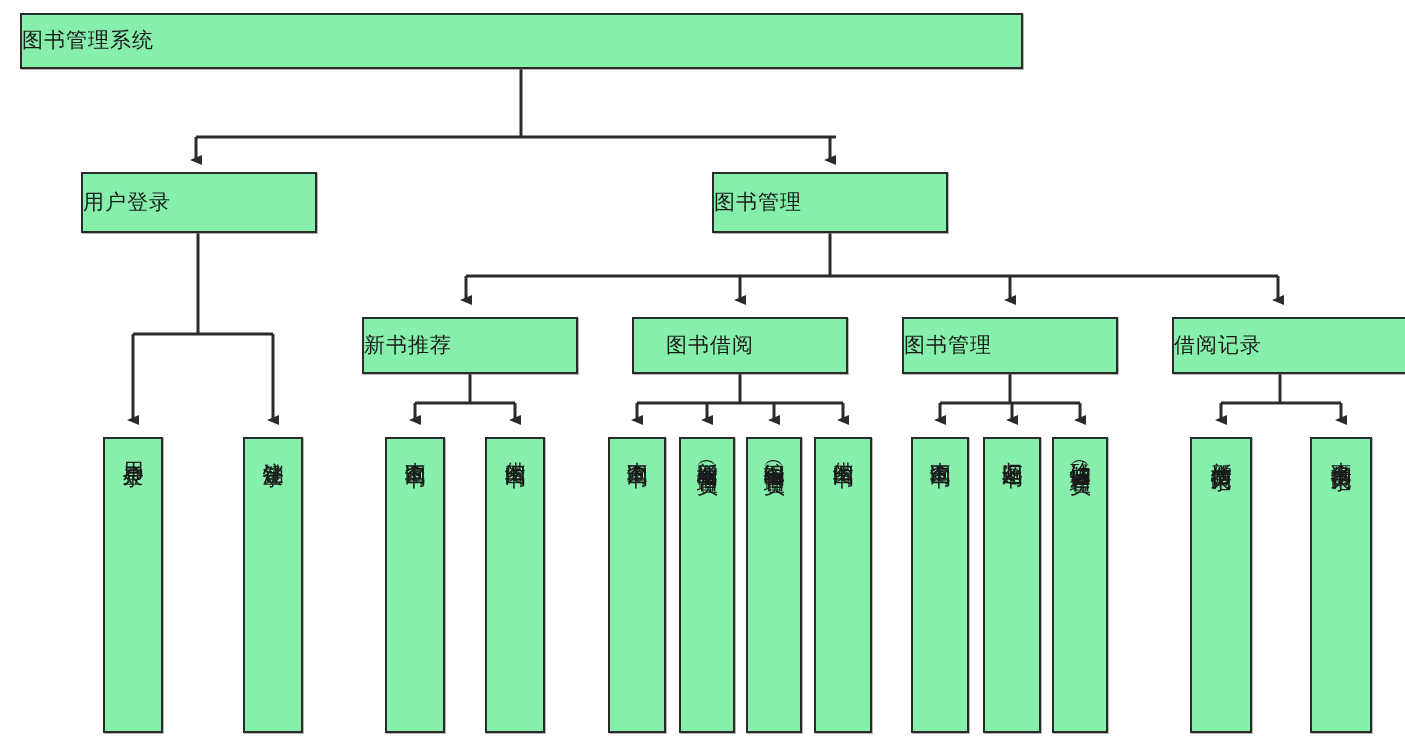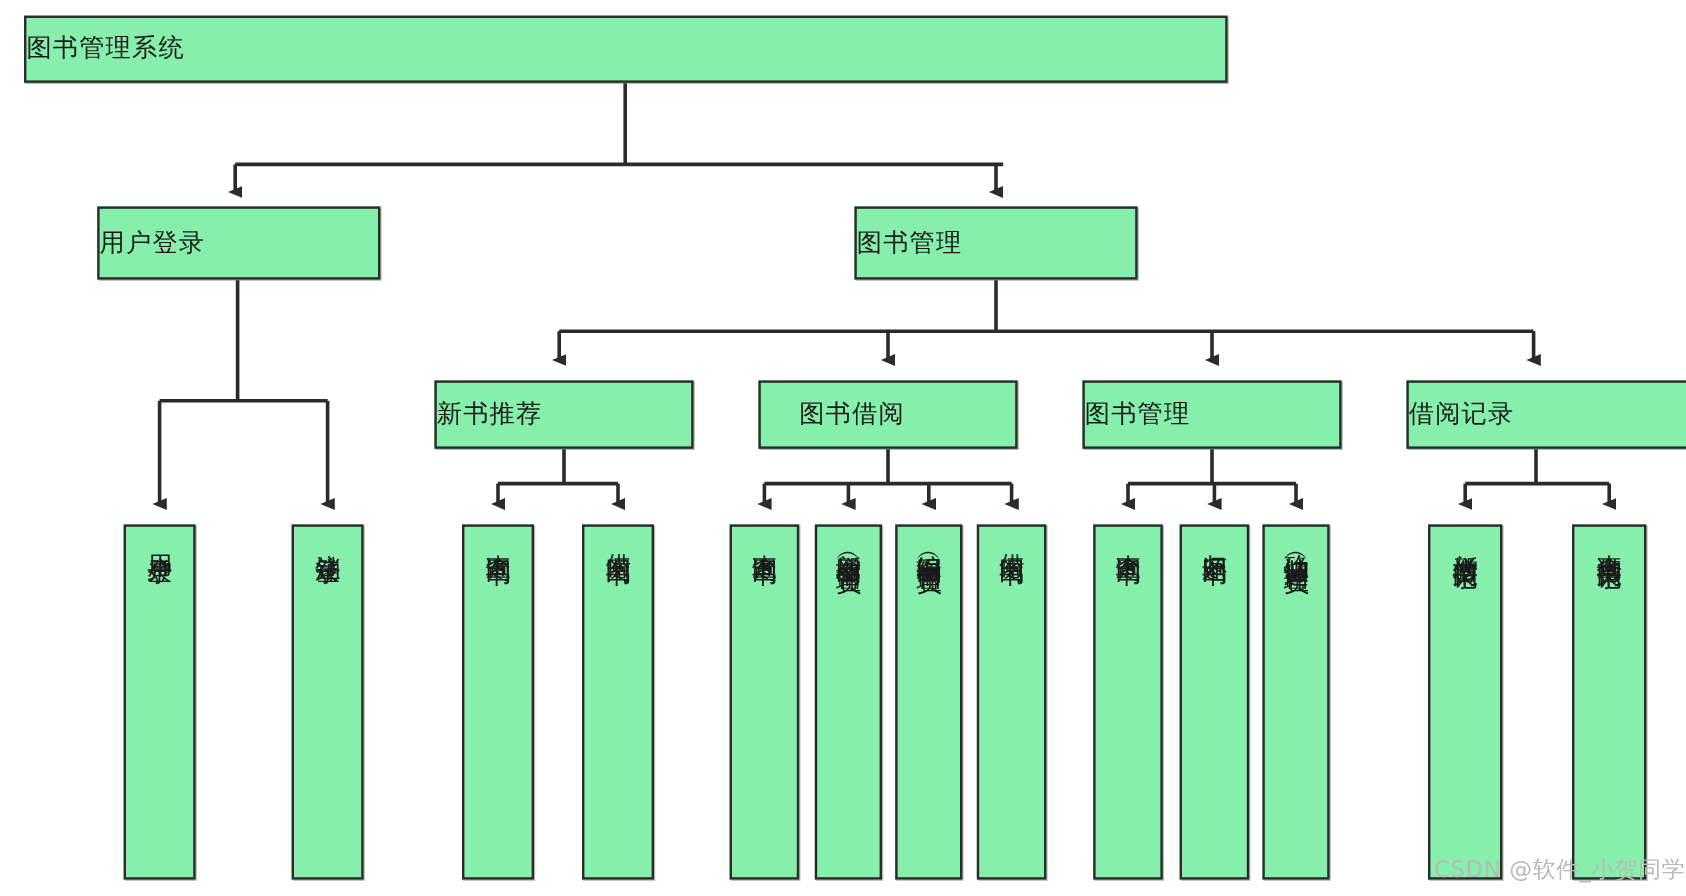--- a/index.html
+++ b/index.html
@@ -177,15 +177,14 @@
     <span class="label">确认归还（管理员）</span>
   </div>
 
   <div class="node vert" style="left:1190px; top:437px; width:62px; height:296px;">
     <span class="label">新增借阅记录</span>
   </div>
   <div class="node vert" style="left:1310px; top:437px; width:62px; height:296px;">
     <span class="label">查询借阅记录</span>
   </div>
 
-  <div class="watermark" style="left:1195px; top:712px;">CSDN @软件_小贺同学</div>
 
 </div>
 
 </body></html>

